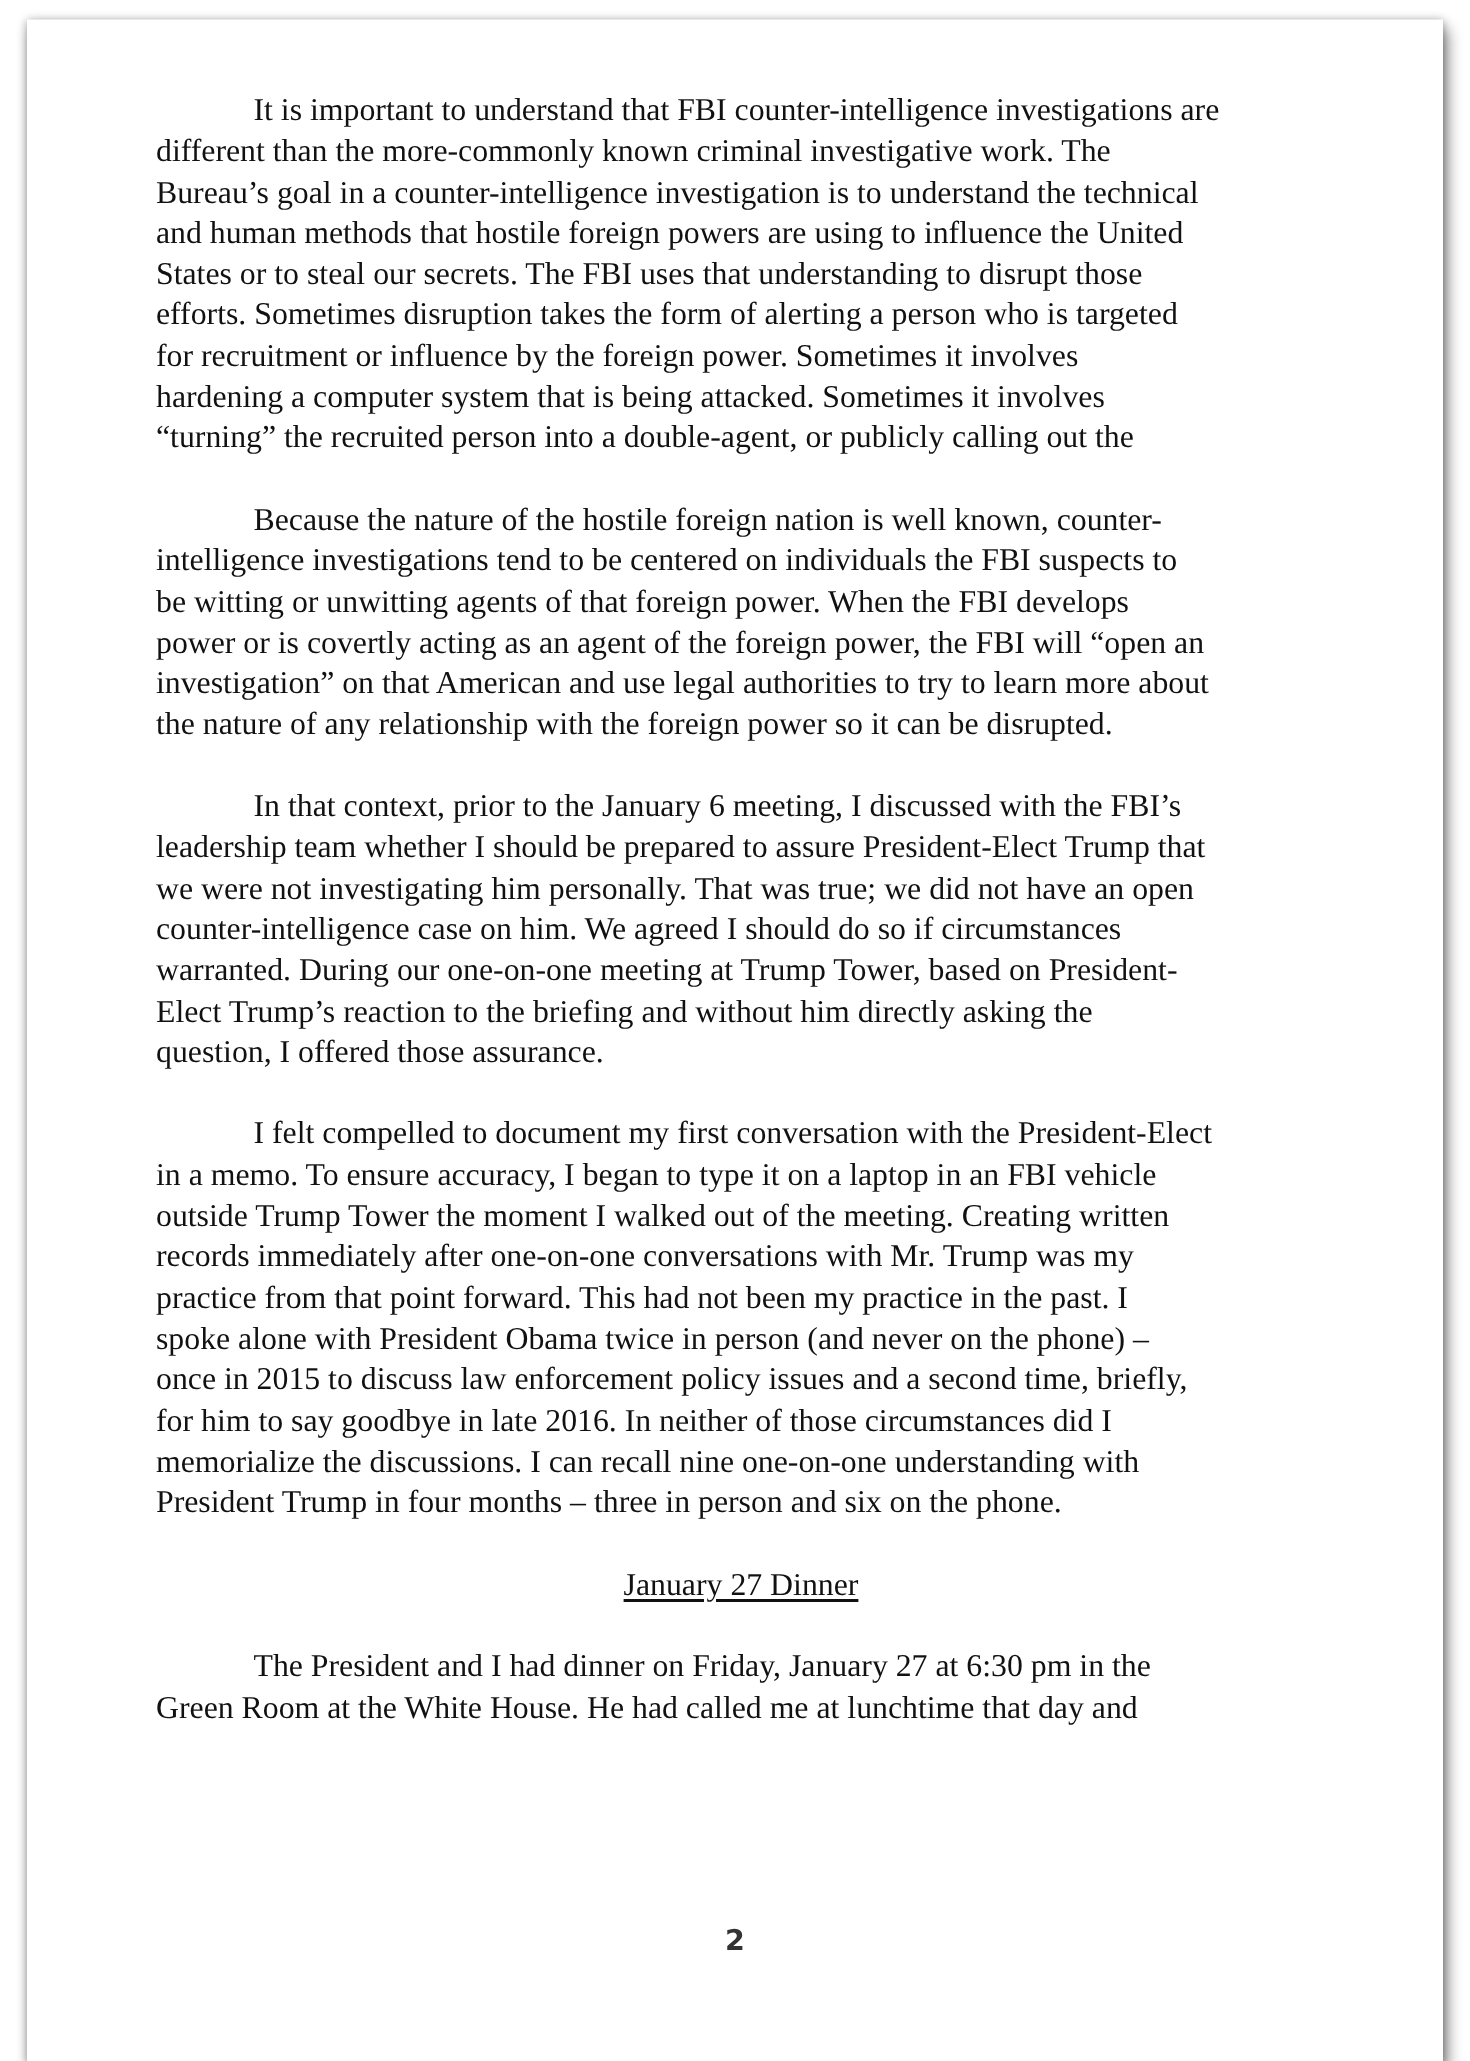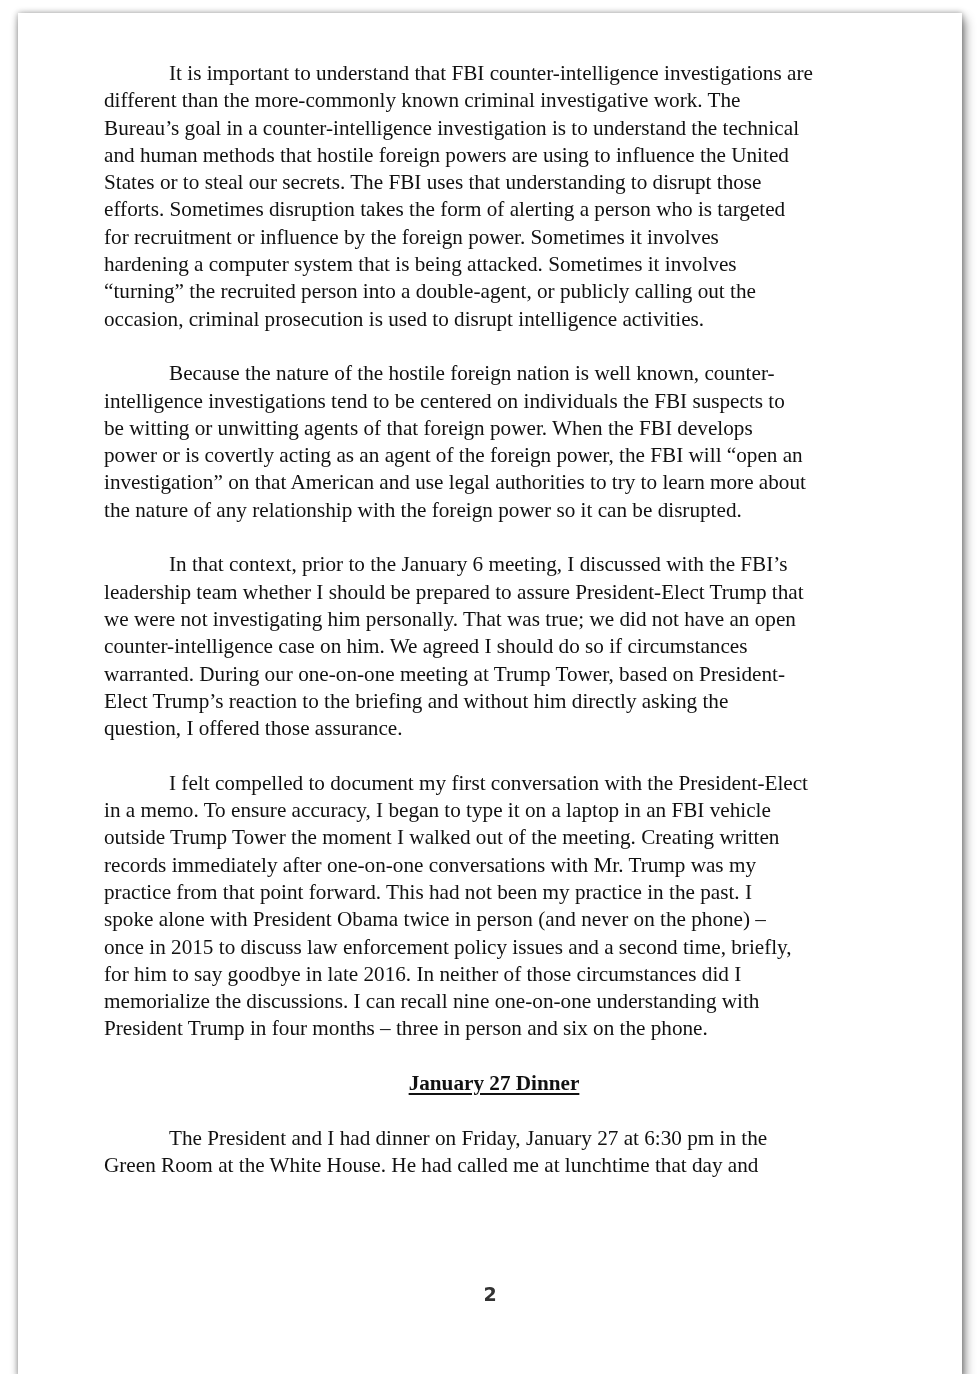--- a/index.html
+++ b/index.html
@@ -45,21 +45,20 @@
     }
     .heading {
       display: block;
       text-align: center;
       margin: 0 0 27.3px 0;
       padding-right: 20px;
     }
     .heading span {
       text-decoration: underline;
       text-underline-offset: 3px;
-      font-weight: bold;
     }
     .page-number {
       position: absolute;
       left: 0;
       width: 944px;
       top: 1270px;
       text-align: center;
       font-family: "DejaVu Sans", sans-serif;
       font-size: 19px;
       font-weight: bold;
@@ -75,21 +74,20 @@
     <p class="para">
       <span class="line indent">It is important to understand that FBI counter-intelligence investigations are</span>
       <span class="line">different than the more-commonly known criminal investigative work.  The</span>
       <span class="line">Bureau’s goal in a counter-intelligence investigation is to understand the technical</span>
       <span class="line">and human methods that hostile foreign powers are using to influence the United</span>
       <span class="line">States or to steal our secrets.  The FBI uses that understanding to disrupt those</span>
       <span class="line">efforts.  Sometimes disruption takes the form of alerting a person who is targeted</span>
       <span class="line">for recruitment or influence by the foreign power.  Sometimes it involves</span>
       <span class="line">hardening a computer system that is being attacked.  Sometimes it involves</span>
       <span class="line">“turning” the recruited person into a double-agent, or publicly calling out the</span>
-      <span class="line">occasion, criminal prosecution is used to disrupt intelligence activities.</span>
     </p>
 
     <p class="para">
       <span class="line indent">Because the nature of the hostile foreign nation is well known, counter-</span>
       <span class="line">intelligence investigations tend to be centered on individuals the FBI suspects to</span>
       <span class="line">be witting or unwitting agents of that foreign power.  When the FBI develops</span>
       <span class="line">power or is covertly acting as an agent of the foreign power, the FBI will “open an</span>
       <span class="line">investigation” on that American and use legal authorities to try to learn more about</span>
       <span class="line">the nature of any relationship with the foreign power so it can be disrupted.</span>
     </p>

